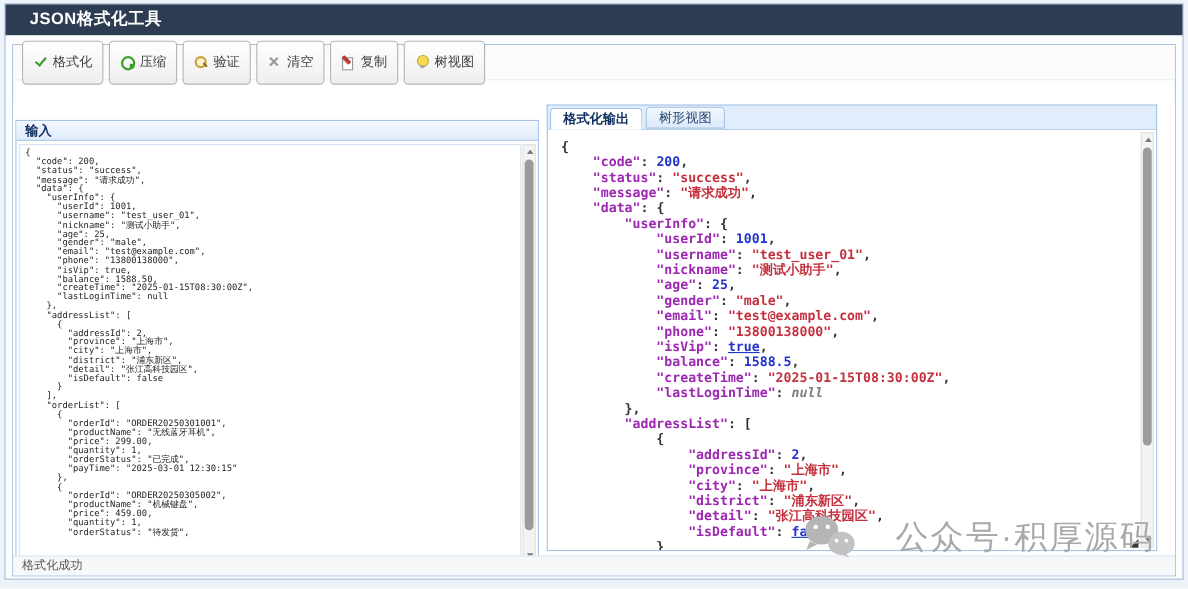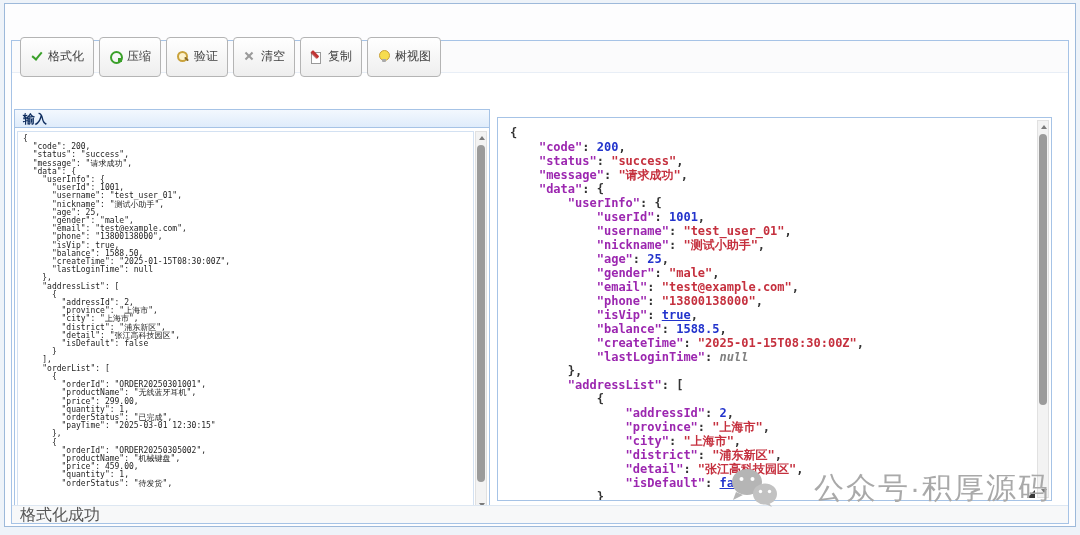--- a/index.html
+++ b/index.html
@@ -88,32 +88,35 @@
   .code-output { position:absolute; left:0; top:0; right:15px; bottom:0; padding:8px 0 0 12px;
     font-family:"DejaVu Sans Mono", monospace; font-size:12px; line-height:14px;
     font-weight:bold; white-space:pre; overflow:hidden; }
   .t-k { color:#9c27b0; } .t-s { color:#c5303e; } .t-n { color:#2233cc; }
   .t-b { color:#2233cc;text-decoration:underline; } .t-z { color:#808080;font-style:italic; } .t-p { color:#333333; }
   .resize-grip { position:absolute; right:16px; bottom:2px; width:0; height:0;
     border-left:8px solid transparent; border-bottom:8px solid #3a3a3a; z-index:3; }
 
   
   .statusbar { position:absolute; left:0; bottom:0; width:1056px; height:18px; background:#f7f8f9;
-    border-top:1px solid #dde7f2; font-size:16px; color:#555; line-height:17px; padding-left:8px; }
+    border-top:1px solid #dde7f2; font-size:11px; color:#555; line-height:17px; padding-left:8px; }
 
   
   .watermark { position:absolute; right:30px; bottom:26px; display:flex; align-items:center;
     gap:10px; z-index:10; pointer-events:none; }
   .watermark-text { font-size:30px; color:#a9a9a9; letter-spacing:2px; font-weight:400;margin-left:25px; }
 </style>
 </head>
 <body>
 
 <div class="app-frame">
 
+  <div class="titlebar">
+    <span>JSON格式化工具</span>
+  </div>
 
   <div class="main-panel">
 
     <div class="toolbar">
       <button class="tb-btn">
         <span class="icon i-check"></span>
         <span>格式化</span>
       </button>
       <button class="tb-btn">
         <span class="icon i-compress"></span>
@@ -189,20 +192,28 @@
         "orderStatus": "待发货",</pre>
           <div class="v-scroll">
             <span class="arrow-up"></span>
             <span class="v-thumb thumb-left"></span>
             <span class="arrow-down"></span>
           </div>
         </div>
       </div>
 
       <div class="panel output-panel">
+        <div class="tab-strip">
+          <div class="tab active">
+            <span>格式化输出</span>
+          </div>
+          <div class="tab inactive">
+            <span>树形视图</span>
+          </div>
+        </div>
         <div class="output-body">
           <div class="code-output"><div><span class="t-p">{</span></div><div><span class="t-p">    </span><span class="t-k">"code"</span><span class="t-p">: </span><span class="t-n">200</span><span class="t-p">,</span></div><div><span class="t-p">    </span><span class="t-k">"status"</span><span class="t-p">: </span><span class="t-s">"success"</span><span class="t-p">,</span></div><div><span class="t-p">    </span><span class="t-k">"message"</span><span class="t-p">: </span><span class="t-s">"请求成功"</span><span class="t-p">,</span></div><div><span class="t-p">    </span><span class="t-k">"data"</span><span class="t-p">: {</span></div><div><span class="t-p">        </span><span class="t-k">"userInfo"</span><span class="t-p">: {</span></div><div><span class="t-p">            </span><span class="t-k">"userId"</span><span class="t-p">: </span><span class="t-n">1001</span><span class="t-p">,</span></div><div><span class="t-p">            </span><span class="t-k">"username"</span><span class="t-p">: </span><span class="t-s">"test_user_01"</span><span class="t-p">,</span></div><div><span class="t-p">            </span><span class="t-k">"nickname"</span><span class="t-p">: </span><span class="t-s">"测试小助手"</span><span class="t-p">,</span></div><div><span class="t-p">            </span><span class="t-k">"age"</span><span class="t-p">: </span><span class="t-n">25</span><span class="t-p">,</span></div><div><span class="t-p">            </span><span class="t-k">"gender"</span><span class="t-p">: </span><span class="t-s">"male"</span><span class="t-p">,</span></div><div><span class="t-p">            </span><span class="t-k">"email"</span><span class="t-p">: </span><span class="t-s">"test@example.com"</span><span class="t-p">,</span></div><div><span class="t-p">            </span><span class="t-k">"phone"</span><span class="t-p">: </span><span class="t-s">"13800138000"</span><span class="t-p">,</span></div><div><span class="t-p">            </span><span class="t-k">"isVip"</span><span class="t-p">: </span><span class="t-b">true</span><span class="t-p">,</span></div><div><span class="t-p">            </span><span class="t-k">"balance"</span><span class="t-p">: </span><span class="t-n">1588.5</span><span class="t-p">,</span></div><div><span class="t-p">            </span><span class="t-k">"createTime"</span><span class="t-p">: </span><span class="t-s">"2025-01-15T08:30:00Z"</span><span class="t-p">,</span></div><div><span class="t-p">            </span><span class="t-k">"lastLoginTime"</span><span class="t-p">: </span><span class="t-z">null</span></div><div><span class="t-p">        },</span></div><div><span class="t-p">        </span><span class="t-k">"addressList"</span><span class="t-p">: [</span></div><div><span class="t-p">            {</span></div><div><span class="t-p">                </span><span class="t-k">"addressId"</span><span class="t-p">: </span><span class="t-n">2</span><span class="t-p">,</span></div><div><span class="t-p">                </span><span class="t-k">"province"</span><span class="t-p">: </span><span class="t-s">"上海市"</span><span class="t-p">,</span></div><div><span class="t-p">                </span><span class="t-k">"city"</span><span class="t-p">: </span><span class="t-s">"上海市"</span><span class="t-p">,</span></div><div><span class="t-p">                </span><span class="t-k">"district"</span><span class="t-p">: </span><span class="t-s">"浦东新区"</span><span class="t-p">,</span></div><div><span class="t-p">                </span><span class="t-k">"detail"</span><span class="t-p">: </span><span class="t-s">"张江高科技园区"</span><span class="t-p">,</span></div><div><span class="t-p">                </span><span class="t-k">"isDefault"</span><span class="t-p">: </span><span class="t-b">false</span></div><div><span class="t-p">            }</span></div></div>
           <div class="v-scroll">
             <span class="arrow-up"></span>
             <span class="v-thumb thumb-right"></span>
             <span class="arrow-down"></span>
           </div>
           <div class="resize-grip"></div>
         </div>
       </div>

